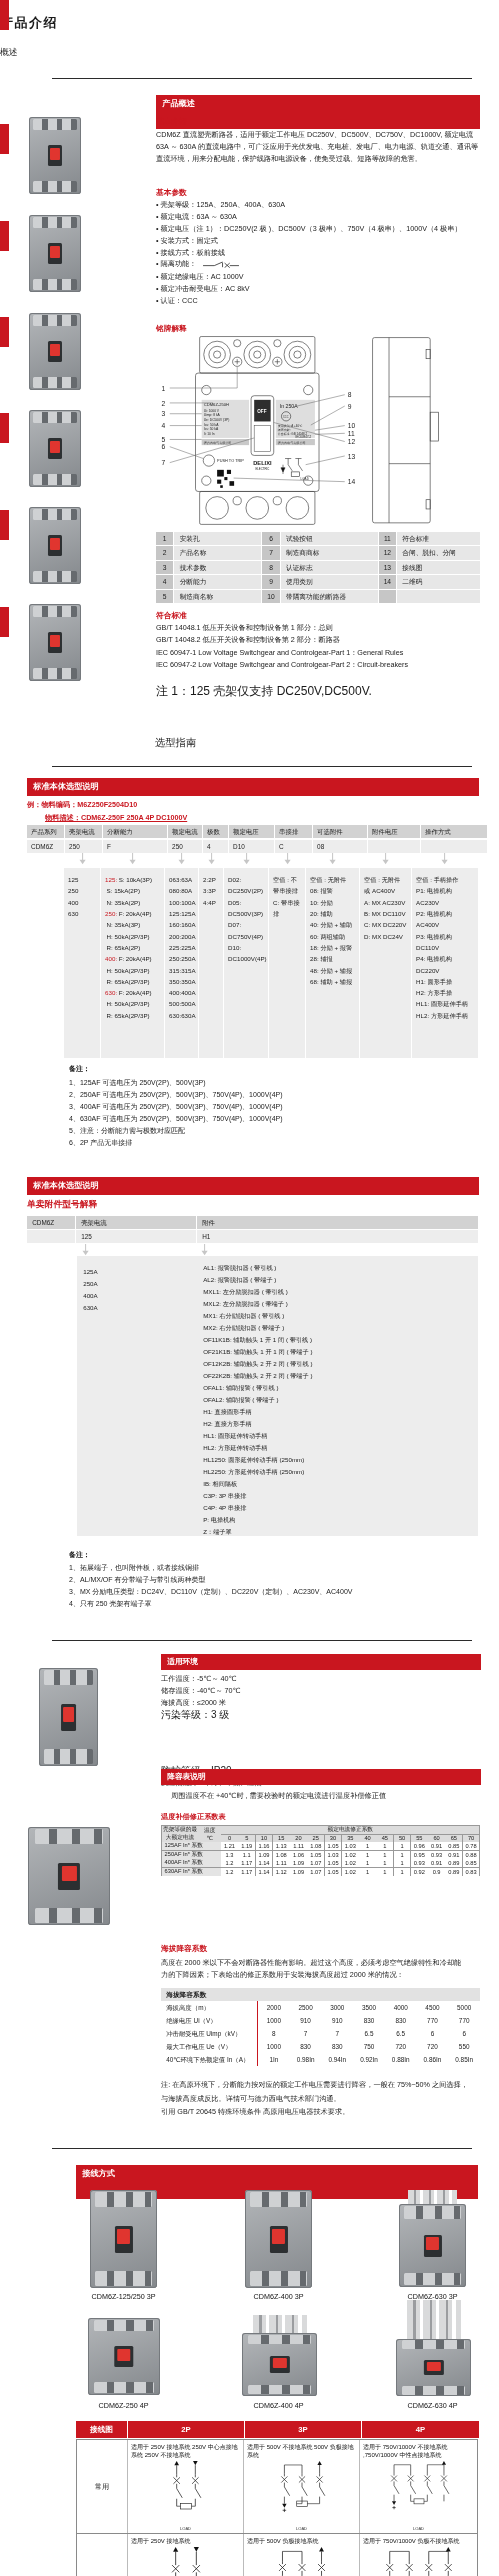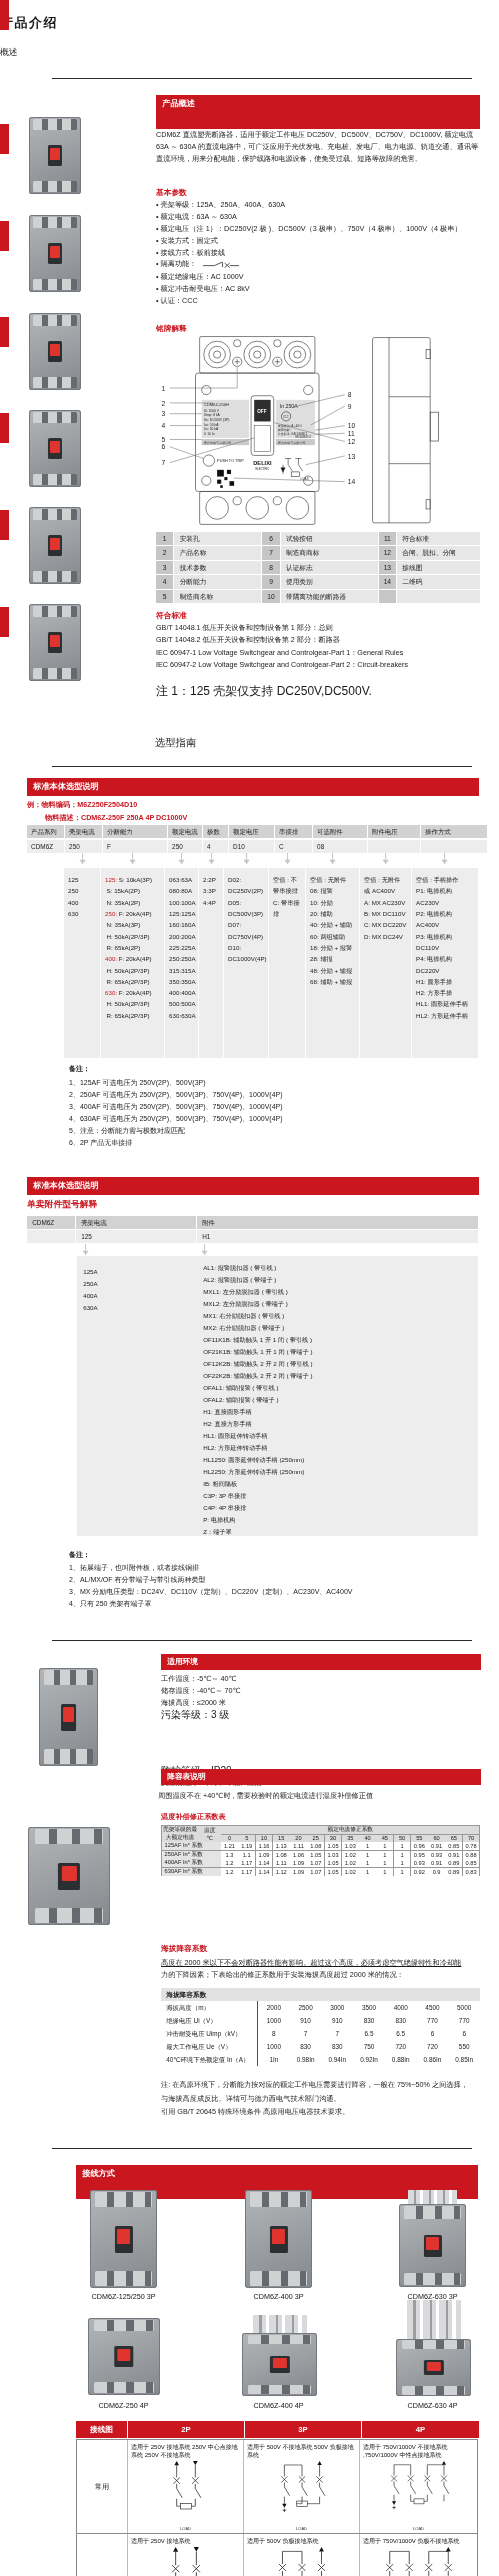--- a/index.html
+++ b/index.html
@@ -413,21 +413,21 @@
     <div style="font-size:7.2px;line-height:12.4px;">GB/T 14048.2  低压开关设备和控制设备第 2 部分：断路器</div>
     <div style="font-size:7.2px;line-height:12.4px;">IEC 60947-1 Low Voltage Switchgear and Controlgear-Part 1：General Rules</div>
     <div style="font-size:7.2px;line-height:12.4px;">IEC 60947-2 Low Voltage Switchgear and Controlgear-Part 2：Circuit-breakers</div>
   </div>
 <div class="abs" style="left:156px;top:683px;font-size:12px;">注 1：125 壳架仅支持 DC250V,DC500V.</div>
 
 <div class="abs center" style="left:155px;top:736px;width:98px;font-size:10.3px;">选型指南</div>
 <div class="rule" style="top:766px;"></div>
 <div class="banner" style="left:27px;top:778px;width:452px;height:17.5px;line-height:17.5px;">标准本体选型说明</div>
 <div class="abs red" style="left:27px;top:800px;font-size:7.2px;font-weight:bold;">例：物料编码：M6Z250F2504D10</div>
-<div class="abs red" style="left:45px;top:813px;font-size:7.2px;font-weight:bold;">物料描述：CDM6Z-250F 250A 4P DC1000V</div>
+<div class="abs red" style="left:45px;top:813px;font-size:7.2px;font-weight:bold;text-decoration:underline;">物料描述：CDM6Z-250F 250A 4P DC1000V</div>
 
 <div class="selrow hd" style="left:27px;top:825px;">
 
 <div>产品系列</div>
     <div>壳架电流</div>
     <div>分断能力</div>
     <div>额定电流</div>
     <div>极数</div>
     <div>额定电压</div>
     <div>串接排</div>
@@ -670,21 +670,21 @@
 
 <div style="font-size:7.2px;line-height:12px;">工作温度：-5℃～ 40℃</div>
     <div style="font-size:7.2px;line-height:12px;">储存温度：-40℃～ 70℃</div>
     <div style="font-size:7.2px;line-height:12px;">海拔高度：≤2000 米</div>
     <div style="font-size:10px;line-height:12px;">污染等级：3 级</div>
     <div style="font-size:10px;line-height:12px;margin-top:44px;">防护等级：IP20</div>
     <div style="font-size:7.2px;line-height:12px;">抗湿热能力：干冷、干热、湿热</div>
   </div>
 
 <div class="banner" style="left:161px;top:1769px;width:320px;height:16px;line-height:16px;font-size:7.7px;">降容表说明</div>
-<div class="para" style="left:158px;top:1790px;width:319px;">周围温度不在 +40℃时 , 需要校验时的额定电流进行温度补偿修正值</div>
+<div class="para" style="left:171px;top:1790px;width:319px;">周围温度不在 +40℃时 , 需要校验时的额定电流进行温度补偿修正值</div>
 <div class="sec-h" style="left:161px;top:1812px;font-size:7.2px;">温度补偿修正系数表</div>
 
 <div class="photo" style="left:28px;top:1827px;width:82px;height:98px;">
     <div class="term"></div>
     <div class="tog"></div>
     <div class="term b"></div>
   </div>
 
 <div class="ttab" style="left:161px;top:1825px;width:319px;">
   <div class="thd" style="grid-row:1/3;grid-column:1;">壳架等级的最大额定电流</div>
@@ -708,21 +708,21 @@
   <div style="display:contents;">
     
   <div class="tc">1.2</div><div class="tc">1.17</div><div class="tc">1.14</div><div class="tc">1.11</div><div class="tc">1.09</div><div class="tc">1.07</div><div class="tc">1.05</div><div class="tc">1.02</div><div class="tc">1</div><div class="tc">1</div><div class="tc">1</div><div class="tc">0.93</div><div class="tc">0.91</div><div class="tc">0.89</div><div class="tc">0.85</div></div>
   <div class="trl" style="grid-column:1/3;">630AF In* 系数</div>
   <div style="display:contents;">
     
   <div class="tc">1.2</div><div class="tc">1.17</div><div class="tc">1.14</div><div class="tc">1.12</div><div class="tc">1.09</div><div class="tc">1.07</div><div class="tc">1.05</div><div class="tc">1.02</div><div class="tc">1</div><div class="tc">1</div><div class="tc">1</div><div class="tc">0.92</div><div class="tc">0.9</div><div class="tc">0.89</div><div class="tc">0.83</div></div>
 </div>
 
 <div class="sec-h" style="left:161px;top:1944px;font-size:7.7px;">海拔降容系数</div>
-<div class="para" style="left:161px;top:1957px;width:322px;text-decoration:underline;">高度在 2000 米以下不会对断路器性能有影响。超过这个高度，必须考虑空气绝缘特性和冷却能</div>
+<div class="para" style="left:161px;top:1957px;width:322px;">高度在 2000 米以下不会对断路器性能有影响。超过这个高度，必须考虑空气绝缘特性和冷却能</div>
 <div class="para" style="left:161px;top:1969px;width:322px;">力的下降因素；下表给出的修正系数用于安装海拔高度超过 2000 米的情况：</div>
 
 <div class="abs" style="left:161px;top:1988px;width:319px;">
   <div class="alt-title">海拔降容系数</div>
   <div class="alt-row">
     <div class="alt-label">海拔高度（m）</div>
     <div class="alt-vals">
         <div>2000</div>
         <div>2500</div>
         <div>3000</div>

